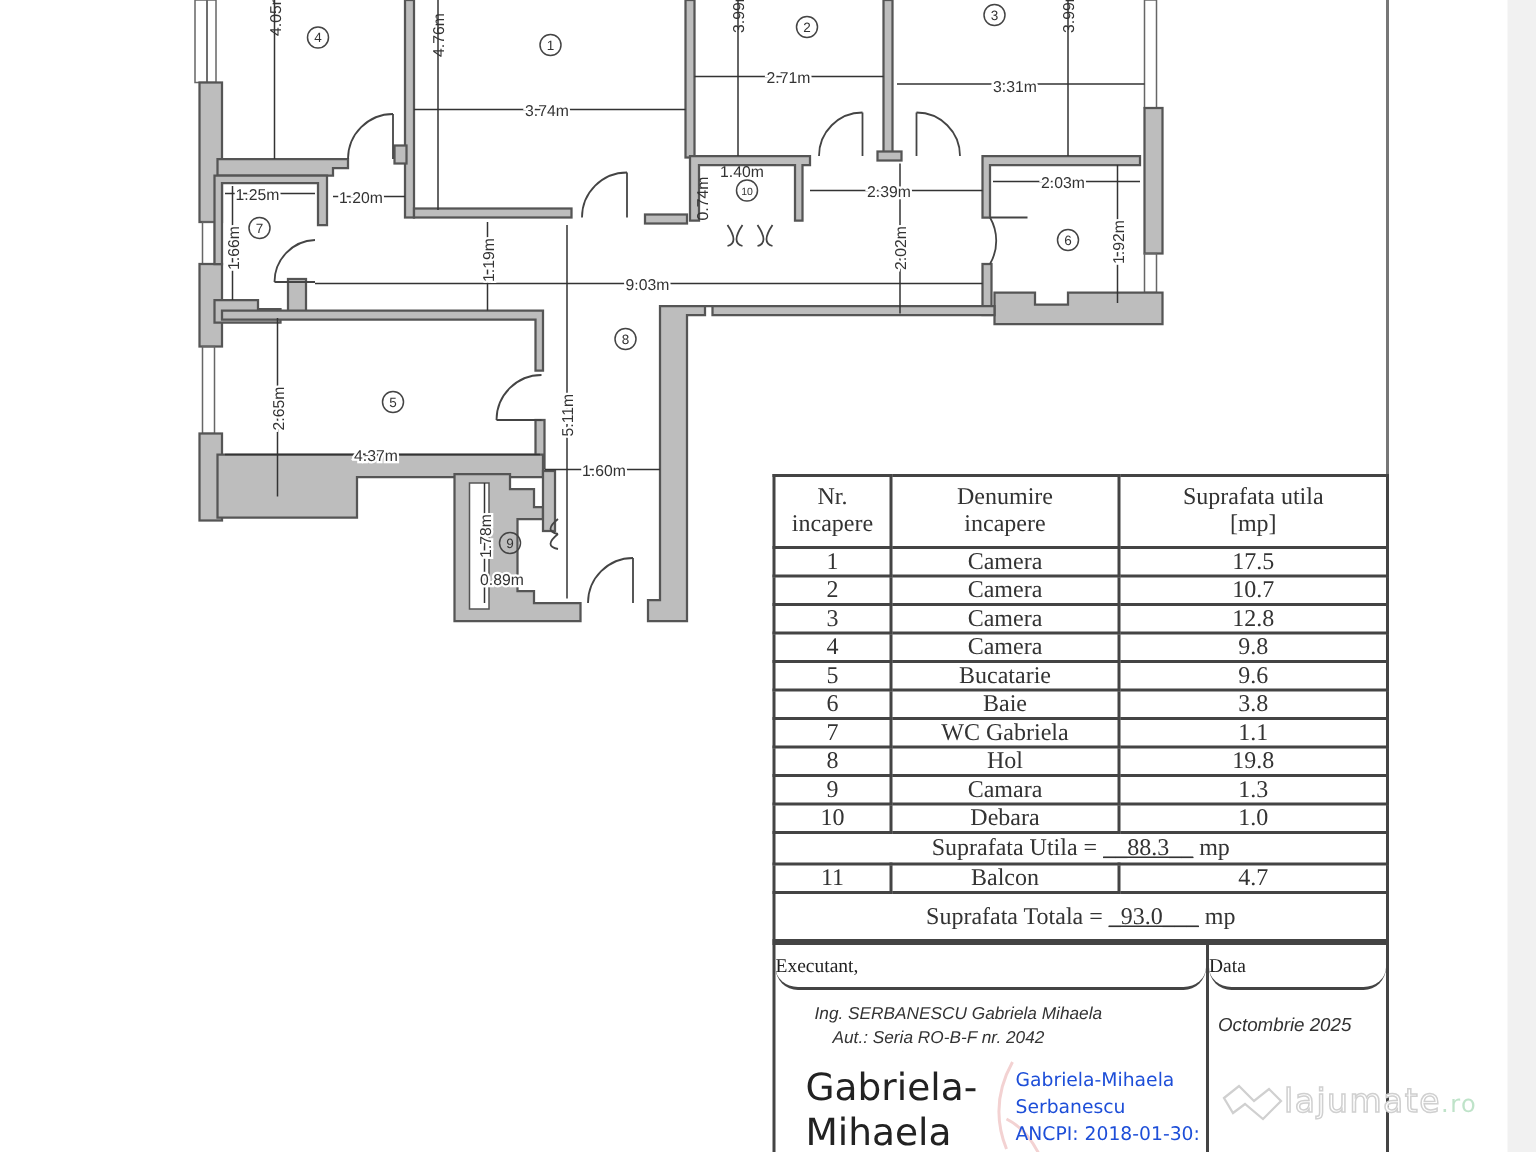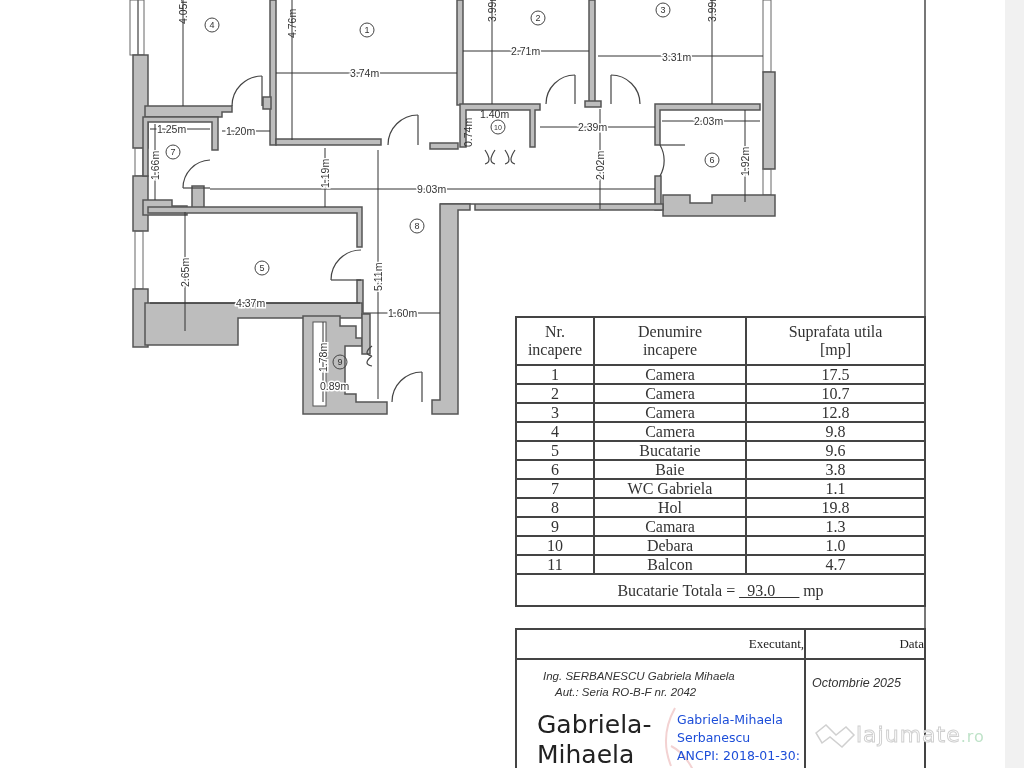--- a/index.html
+++ b/index.html
@@ -21,21 +21,21 @@
   .tbl td { border:2px solid #444; text-align:center; padding:0; line-height:15px; }
   .tbl .hdr td { height:46px; line-height:18px; }
   .tbl .row td { height:17px; }
   .tbl .sum td { height:19px; }
   .tbl .tot td { height:30px; }
   .u { text-decoration:underline; }
 
   .exec { position:absolute; left:515px; top:628px; width:411px; height:140px; border:2px solid #444; border-bottom:none; box-sizing:border-box; }
   .exec .col-a { position:absolute; left:0; top:0; width:287px; height:140px; border-right:2px solid #444; }
   .exec .col-b { position:absolute; left:289px; top:0; right:0; height:140px; }
-  .exec .head { height:28px; border-bottom:2px solid #444; text-align:right; line-height:28px; font-size:13px; }
+  .exec .head { height:28px; border-bottom:2px solid #444; text-align:left; line-height:28px; font-size:13px;border-radius:15px; }
   .ital { font-family:"Liberation Sans", sans-serif; font-style:italic; font-size:11.5px; color:#333; }
   .sig-big { position:absolute; font-family:"DejaVu Sans", sans-serif; font-size:25px; color:#222; line-height:30px; }
   .sig-small { position:absolute; font-family:"DejaVu Sans", sans-serif; font-size:12.5px; color:#1d4ed8; line-height:16px; }
   .watermark { position:absolute; left:812px; top:722px; font-family:"DejaVu Sans", sans-serif; font-size:22px;
                color:#ffffff; -webkit-text-stroke:1px #d0d0d0; letter-spacing:1px; }
   .watermark .ro { font-size:16px; color:#bfe3c9; -webkit-text-stroke:0; }
 </style>
 </head>
 <body>
 
@@ -239,27 +239,30 @@
   <tr class="row">
         <td>9</td>
         <td>Camara</td>
         <td>1.3</td>
       </tr>
   <tr class="row">
         <td>10</td>
         <td>Debara</td>
         <td>1.0</td>
       </tr>
+  <tr class="sum">
+    <td colspan="3"><span>Suprafata Utila = </span><span class="u">__88.3__</span><span> mp</span></td>
+  </tr>
   <tr class="row">
         <td>11</td>
         <td>Balcon</td>
         <td>4.7</td>
       </tr>
   <tr class="tot">
-    <td colspan="3"><span>Bucatarie Totala = </span><span class="u">_93.0___</span><span> mp</span></td>
+    <td colspan="3"><span>Suprafata Totala = </span><span class="u">_93.0___</span><span> mp</span></td>
   </tr>
 </tbody>
   </table>
 
 <div class="exec">
   <div class="col-a">
     <div class="head">Executant,</div>
     <div class="ital" style="position:absolute;left:26px;top:40px;">Ing. SERBANESCU Gabriela Mihaela</div>
     <div class="ital" style="position:absolute;left:38px;top:56px;">Aut.: Seria RO-B-F nr. 2042</div>
     <svg style="position:absolute;left:140px;top:76px;" width="40" height="64">

